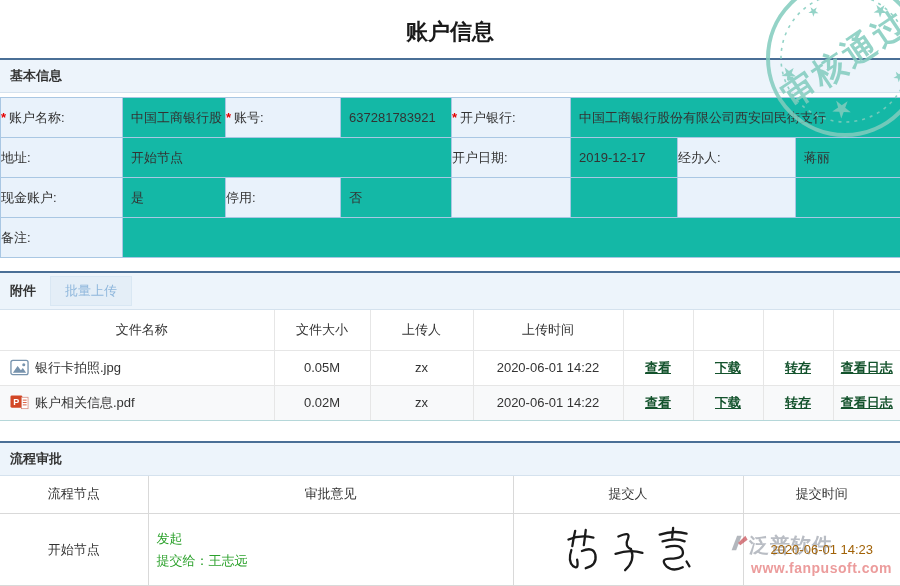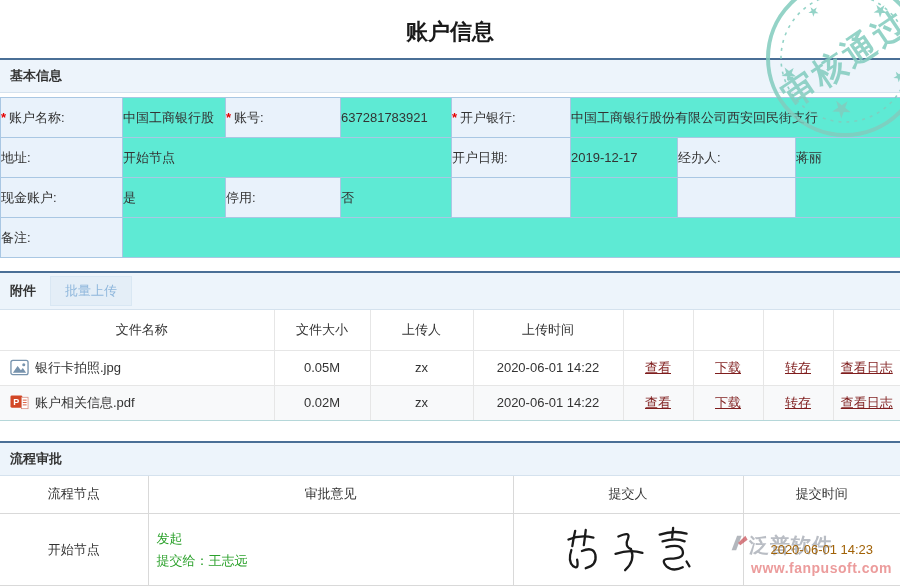--- a/index.html
+++ b/index.html
@@ -23,35 +23,35 @@
     font-size:13px; padding:5px 14px; cursor:pointer; font-weight:normal;
     font-family:inherit;
   }
 
   table { border-collapse:collapse; table-layout:fixed; width:900px; font-size:13px; }
 
   
   .basic-table { margin-top:4px; }
   .basic-table td { border:1px solid #a9c7e3; height:40px; overflow:hidden; white-space:nowrap; }
   .basic-table td.lbl { background:#e9f2fb; text-align:left; padding-right:6px; color:#333; }
-  .basic-table td.val { background:#5eead4; text-align:left; padding-left:0; color:#333; }
+  .basic-table td.val { background:#14b8a6; text-align:left; padding-left:8px; color:#333; }
   .req { color:#e50000; margin-right:3px; font-weight:bold; }
 
   
   .att-table { margin-top:0; }
   .att-table th, .att-table td { border:1px solid #e6e6e6; height:40px; font-weight:normal; text-align:center; overflow:hidden; white-space:nowrap; }
   .att-table th { border-top:none; color:#333; }
   .att-table th:first-child, .att-table td:first-child { border-left:none; text-align:center; padding-left:10px; }
   .att-table th:last-child, .att-table td:last-child { border-right:none; }
   .att-table td { height:35px; }
   .att-table tr.alt td { background:#f8f9fa; }
   .att-table tr:last-child td { border-bottom:1px solid #b5d7d9; }
   .file-cell { display:flex; align-items:center; gap:6px; }
   .file-icon { flex:0 0 auto; width:19px; height:19px; }
-  a.act { color:#7f1d1d; text-decoration:underline; cursor:pointer; }
+  a.act { color:#14532d; text-decoration:underline; cursor:pointer;font-weight:bold; }
 
   
   .appr-table th, .appr-table td { border:1px solid #d9d9d9; font-weight:normal; text-align:center; color:#333; }
   .appr-table th { height:38px; border-top:none; }
   .appr-table th:first-child, .appr-table td:first-child { border-left:none; }
   .appr-table th:last-child, .appr-table td:last-child { border-right:none; }
   .appr-table td { height:72px; }
   .opinion-cell { text-align:left !important; padding-left:8px; color:#2ba12b; line-height:22px; }
   .opinion-cell div { color:#2ba12b; }
   .time-text { position:relative; z-index:2; color:#a16207; }

